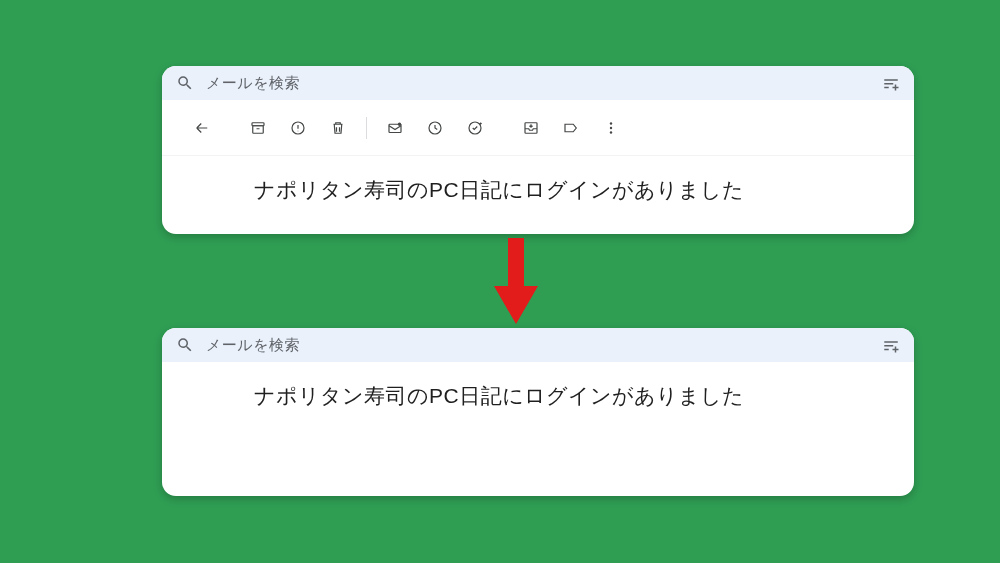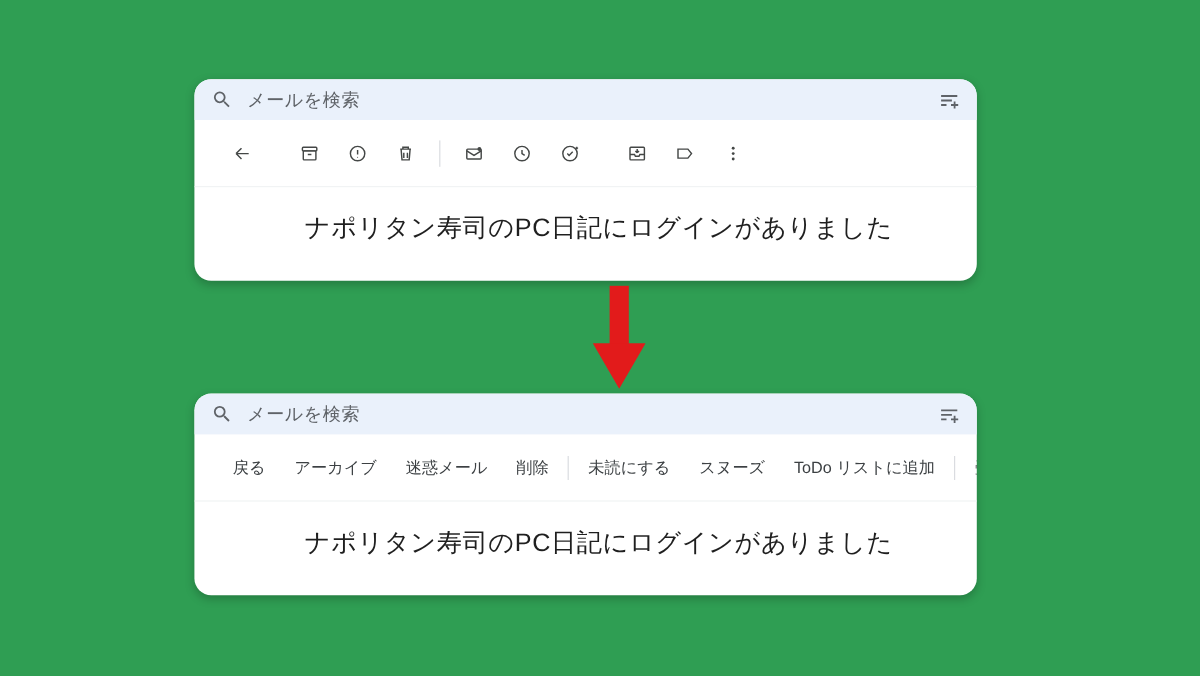--- a/index.html
+++ b/index.html
@@ -7,21 +7,21 @@
     width: 1000px;
     height: 563px;
     background: #2f9e53;
     font-family: "Hiragino Sans", "Yu Gothic", Meiryo, Arial, sans-serif;
     position: relative;
     overflow: hidden;
   }
   .panel {
     position: absolute;
     left: 162px;
-    width: 652px;
+    width: 752px;
     background: #fff;
     border-radius: 14px;
     box-shadow: 0 3px 8px rgba(0,0,0,0.22);
     overflow: hidden;
   }
   .panel.top    { top: 66px;  height: 168px; }
   .panel.bottom { top: 328px; height: 168px; }
 
   
   .search-row {
@@ -188,27 +188,15 @@
   <div class="search-row">
     <svg class="mag" viewBox="0 0 24 24">
         <path d="M15.5 14h-.79l-.28-.27A6.471 6.471 0 0016 9.5 6.5 6.5 0 109.5 16a6.47 6.47 0 004.23-1.57l.27.28v.79l5 4.99L20.49 19l-4.99-5zm-6 0C7.01 14 5 11.99 5 9.5S7.01 5 9.5 5 14 7.01 14 9.5 11.99 14 9.5 14z"></path>
       </svg>
     <span class="ph">メールを検索</span>
     <svg class="right-ico" viewBox="0 0 24 24">
         <path d="M3 17h6v2H3v-2zm0-5h12v2H3v-2zm0-5h18v2H3V7zm14 10v-3h2v3h3v2h-3v3h-2v-3h-3v-2h3z"></path>
       </svg>
   </div>
 
-  <div class="toolbar-text">
-    <span class="tlabel">戻る</span>
-    <span class="tlabel">アーカイブ</span>
-    <span class="tlabel">迷惑メール</span>
-    <span class="tlabel">削除</span>
-    <span class="vsep"></span>
-    <span class="tlabel">未読にする</span>
-    <span class="tlabel">スヌーズ</span>
-    <span class="tlabel">ToDo リストに追加</span>
-    <span class="vsep"></span>
-    <span class="tlabel">受信ト</span>
-  </div>
 
   <div class="subject">ナポリタン寿司のPC日記にログインがありました</div>
 </div>
 
 </body></html>

